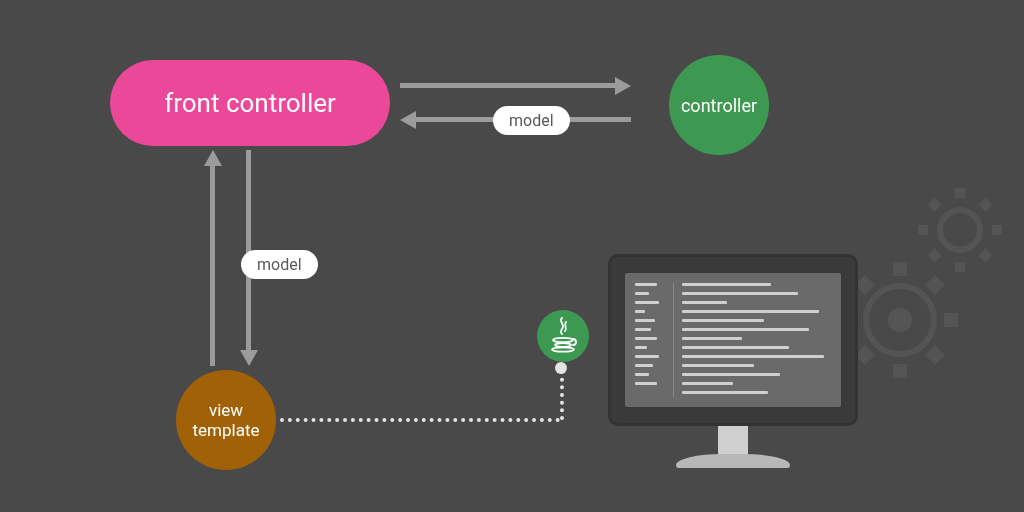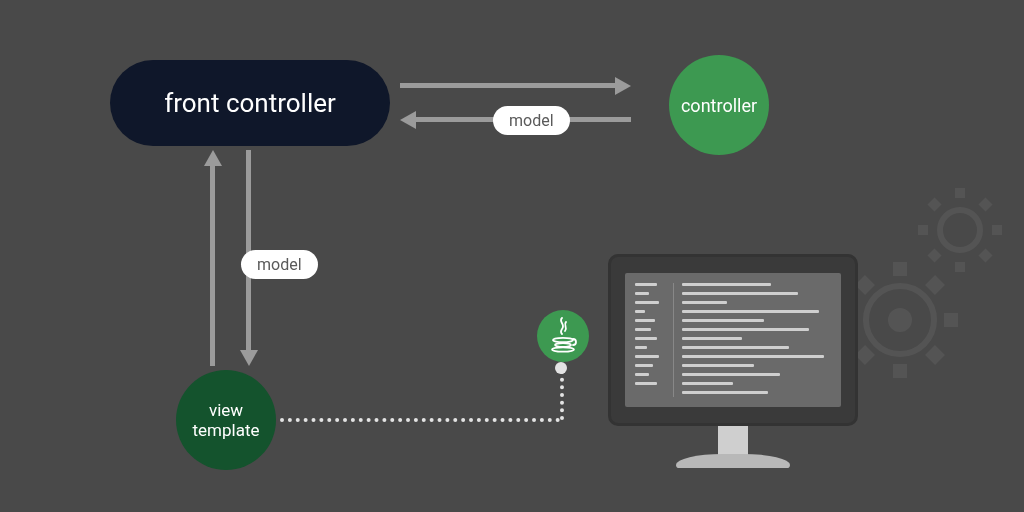--- a/index.html
+++ b/index.html
@@ -8,38 +8,38 @@
     height: 512px;
     background: #494949;
     position: relative;
     font-family: -apple-system, BlinkMacSystemFont, "Segoe UI", Roboto, sans-serif;
     overflow: hidden;
   }
   .node { position: absolute; display: flex; align-items: center; justify-content: center; text-align: center; }
   .front-controller {
     left: 110px; top: 60px;
     width: 280px; height: 86px;
-    background: #0f172a;
+    background: #ec4899;
     border-radius: 43px;
     color: #fff;
     font-size: 26px;
     font-weight: 400;
   }
   .controller {
     left: 669px; top: 55px;
     width: 100px; height: 100px;
     background: #3d9951;
     border-radius: 50%;
     color: #fff;
     font-size: 18px;
   }
   .view-template {
     left: 176px; top: 370px;
     width: 100px; height: 100px;
-    background: #14532d;
+    background: #a16207;
     border-radius: 50%;
     color: #fff;
     font-size: 17px;
     line-height: 1.2;
   }
   .java-badge {
     left: 537px; top: 310px;
     width: 52px; height: 52px;
     background: #3d9951;
     border-radius: 50%;

